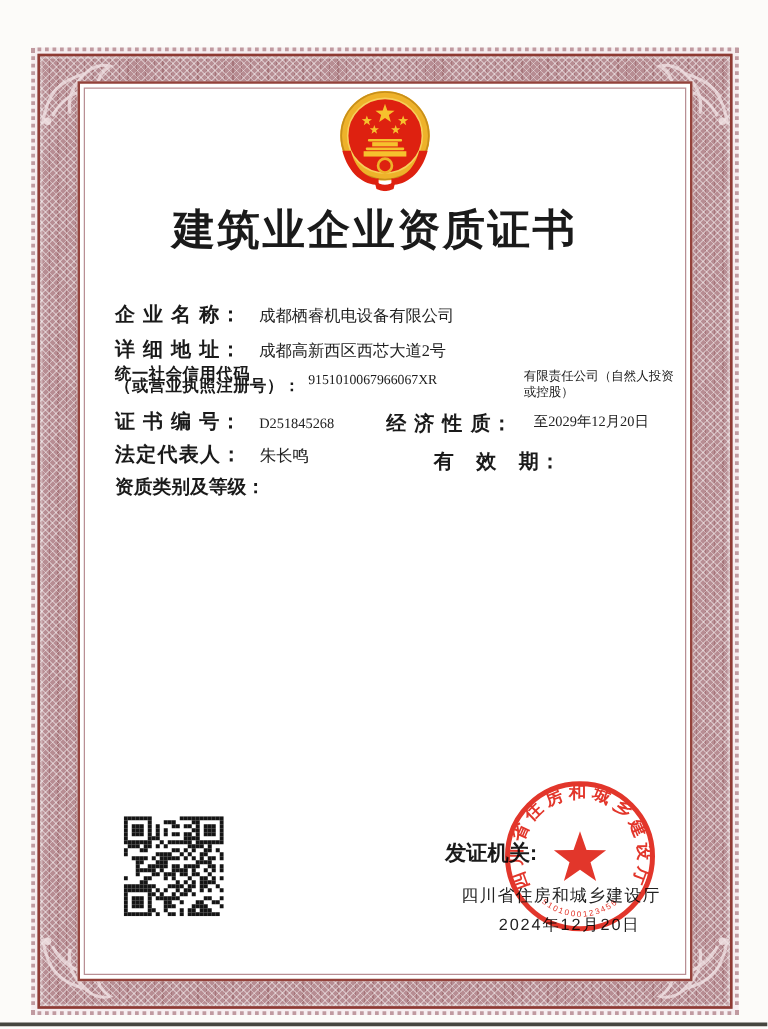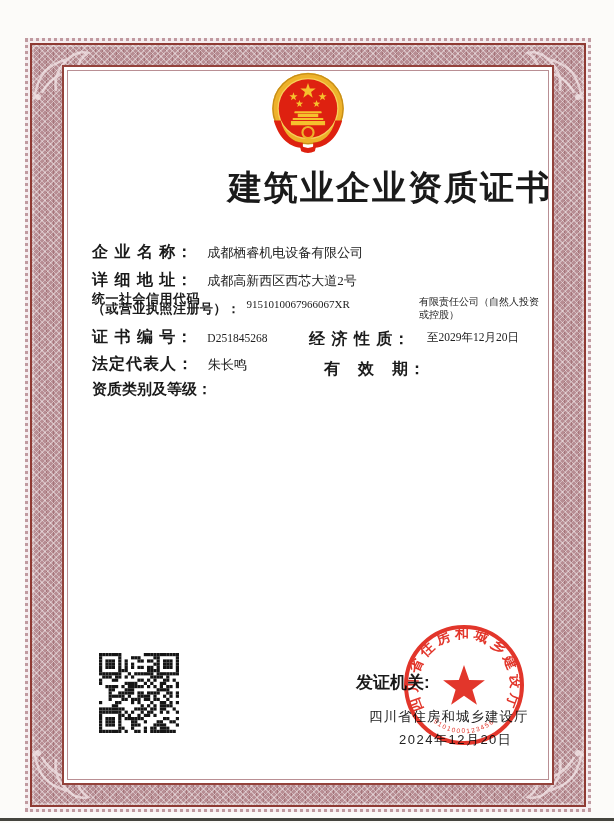--- a/index.html
+++ b/index.html
@@ -34,22 +34,22 @@
     outline-offset:-6px;
   }
   .flourish{position:absolute;width:64px;height:64px;opacity:.85;}
   .fl-tl{left:-4px;top:-4px;}
   .fl-tr{right:-4px;top:-4px;transform:scaleX(-1);}
   .fl-bl{left:-4px;bottom:-4px;transform:scaleY(-1);}
   .fl-br{right:-4px;bottom:-4px;transform:scale(-1,-1);}
   
   .emblem{display:block;margin:4px auto 0 auto;}
   .title{
-    margin:15px 0 0 0;text-align:right;
-    font-size:34px;font-weight:bold;letter-spacing:2px;line-height:1.15;
+    margin:15px 16px 0 0;text-align:center;
+    font-size:34px;font-weight:bold;letter-spacing:2px;line-height:1.15;font-family:Liberation Mono, monospace;
   }
   .row{position:absolute;left:28px;white-space:nowrap;}
   .lbl{font-weight:bold;font-size:16px;letter-spacing:1px;margin-top:32px;}
   .val{font-family:"Liberation Serif","DejaVu Serif",serif;font-size:13px;color:#222;}
   .val-inline{margin-left:14px;margin-top:36px;}
   .small-lbl{display:inline-block;font-weight:bold;font-size:13px;line-height:10px;letter-spacing:.5px;vertical-align:middle;}
   .code-val{font-size:11px;font-family:Liberation Serif, serif;margin-left:6px;vertical-align:middle;}
   .abs{position:absolute;top:0;}
   .wrap-val{display:inline-block;white-space:normal;width:124px;font-size:10px;line-height:12.5px;
     font-family:"Liberation Serif","DejaVu Serif",serif;}
@@ -138,21 +138,21 @@
         </div>
 
         <div class="row" style="top:227px">
           <span class="small-lbl"><span>统一社会信用代码</span><br><span>（或营业执照注册号）：</span></span><span class="code-val">9151010067966067XR</span>
           <span class="abs wrap-val" style="left:327px;top:2px">有限责任公司（自然人投资或控股）</span>
           <span class="abs lbl" style="left:217px;top:3px">经 济 性 质：</span>
         </div>
 
         <div class="row" style="top:260px">
           <span class="lbl">证 书 编 号：</span><span class="val val-inline" style="font-size:11.5px">D251845268</span>
-          <span class="abs lbl" style="left:232px">有　效　期：</span>
+          <span class="abs lbl" style="left:255px">有　效　期：</span>
           <span class="abs val" style="left:335px;top:3px;font-size:11.5px">至2029年12月20日</span>
         </div>
 
         <div class="row" style="top:313px">
           <span class="qual-lbl">资质类别及等级：</span>
         </div>
 
         <div class="row" style="top:287px">
           <span class="lbl">法定代表人：</span><span class="val val-inline">朱长鸣</span>
         </div>

